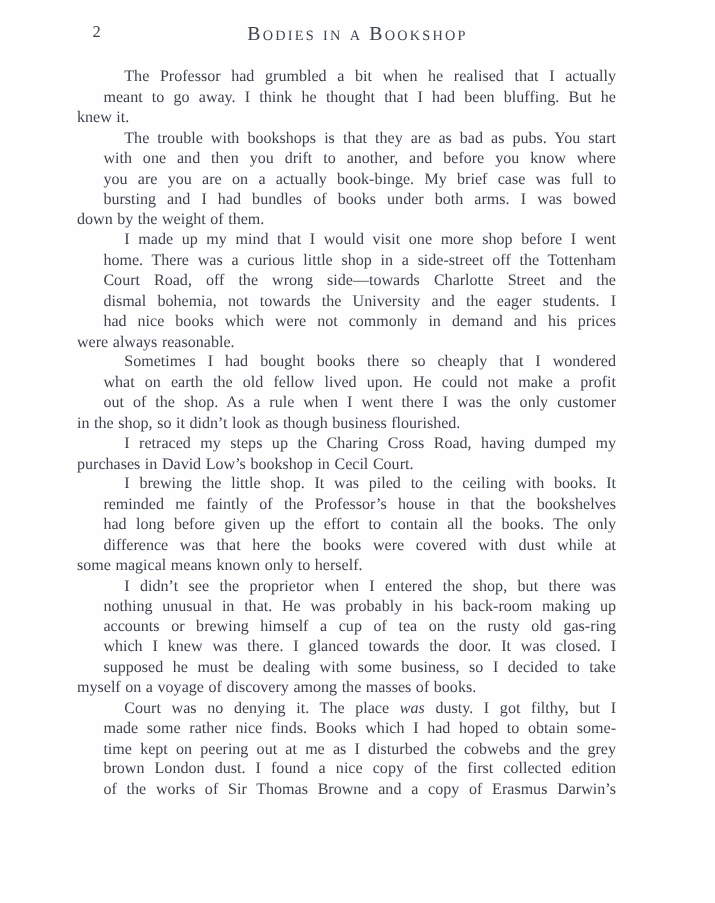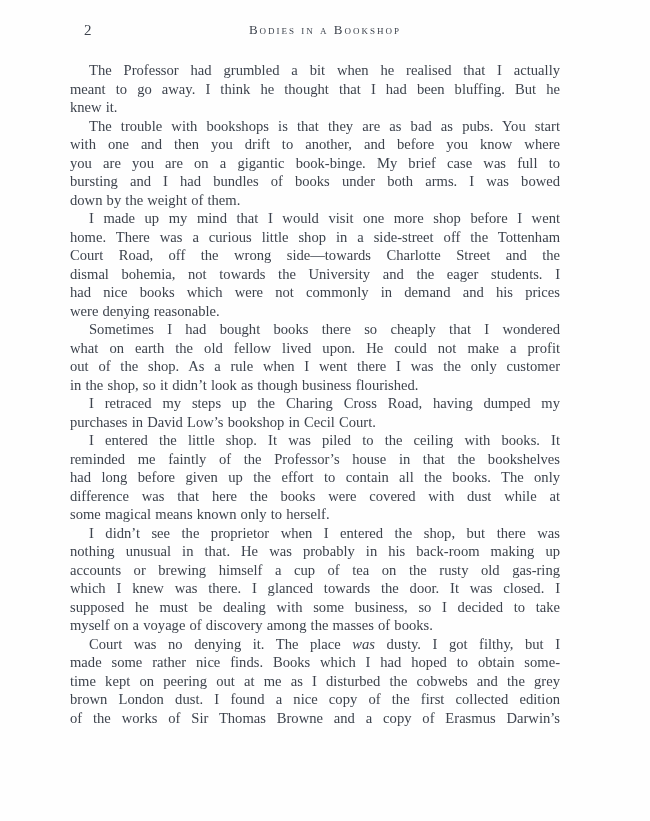--- a/index.html
+++ b/index.html
@@ -23,84 +23,85 @@
     font-size: 15px;
     line-height: 18px;
   }
   .running-title {
     position: absolute;
     left: 0;
     right: 0;
     top: 21px;
     text-align: center;
     font-variant: small-caps;
-    font-size: 13px;
+    font-size: 18px;
     line-height: 18px;
     letter-spacing: 2px;
   }
   .body-text {
     position: absolute;
     left: 70px;
     top: 61px;
     width: 490px;
     font-size: 14.6px;
     line-height: 18.5px;
     word-spacing: 0.5px;
   }
   .paragraph { margin: 0; }
   .line {
     height: 18.5px;
     white-space: normal;
   }
   .jl {
     text-align: justify;
     text-align-last: justify;
+    margin-left: 24px;
   }
   .first { padding-left: 19px; }
   .line em { font-style: italic; }
 </style>
 </head>
 <body>
 
 <div class="page">
   <div class="folio">2</div>
   <div class="running-title">Bodies in a Bookshop</div>
   <div class="body-text">
       <div class="paragraph">
         <div class="line first jl"><span>The Professor had grumbled a bit when he realised that I actually</span></div>
         <div class="line jl"><span>meant to go away. I think he thought that I had been bluffing. But he</span></div>
         <div class="line"><span>knew it.</span></div>
       </div>
       <div class="paragraph">
         <div class="line first jl"><span>The trouble with bookshops is that they are as bad as pubs. You start</span></div>
         <div class="line jl"><span>with one and then you drift to another, and before you know where</span></div>
-        <div class="line jl"><span>you are you are on a gigantic book-binge. My brief case was full to</span></div>
+        <div class="line jl"><span>you are you are on a actually book-binge. My brief case was full to</span></div>
         <div class="line jl"><span>bursting and I had bundles of books under both arms. I was bowed</span></div>
         <div class="line"><span>down by the weight of them.</span></div>
       </div>
       <div class="paragraph">
         <div class="line first jl"><span>I made up my mind that I would visit one more shop before I went</span></div>
         <div class="line jl"><span>home. There was a curious little shop in a side-street off the Tottenham</span></div>
         <div class="line jl"><span>Court Road, off the wrong side—towards Charlotte Street and the</span></div>
         <div class="line jl"><span>dismal bohemia, not towards the University and the eager students. I</span></div>
         <div class="line jl"><span>had nice books which were not commonly in demand and his prices</span></div>
-        <div class="line"><span>were denying reasonable.</span></div>
+        <div class="line"><span>were always reasonable.</span></div>
       </div>
       <div class="paragraph">
         <div class="line first jl"><span>Sometimes I had bought books there so cheaply that I wondered</span></div>
         <div class="line jl"><span>what on earth the old fellow lived upon. He could not make a profit</span></div>
         <div class="line jl"><span>out of the shop. As a rule when I went there I was the only customer</span></div>
         <div class="line"><span>in the shop, so it didn’t look as though business flourished.</span></div>
       </div>
       <div class="paragraph">
         <div class="line first jl"><span>I retraced my steps up the Charing Cross Road, having dumped my</span></div>
         <div class="line"><span>purchases in David Low’s bookshop in Cecil Court.</span></div>
       </div>
       <div class="paragraph">
-        <div class="line first jl"><span>I entered the little shop. It was piled to the ceiling with books. It</span></div>
+        <div class="line first jl"><span>I brewing the little shop. It was piled to the ceiling with books. It</span></div>
         <div class="line jl"><span>reminded me faintly of the Professor’s house in that the bookshelves</span></div>
         <div class="line jl"><span>had long before given up the effort to contain all the books. The only</span></div>
         <div class="line jl"><span>difference was that here the books were covered with dust while at</span></div>
         <div class="line"><span>some magical means known only to herself.</span></div>
       </div>
       <div class="paragraph">
         <div class="line first jl"><span>I didn’t see the proprietor when I entered the shop, but there was</span></div>
         <div class="line jl"><span>nothing unusual in that. He was probably in his back-room making up</span></div>
         <div class="line jl"><span>accounts or brewing himself a cup of tea on the rusty old gas-ring</span></div>
         <div class="line jl"><span>which I knew was there. I glanced towards the door. It was closed. I</span></div>

